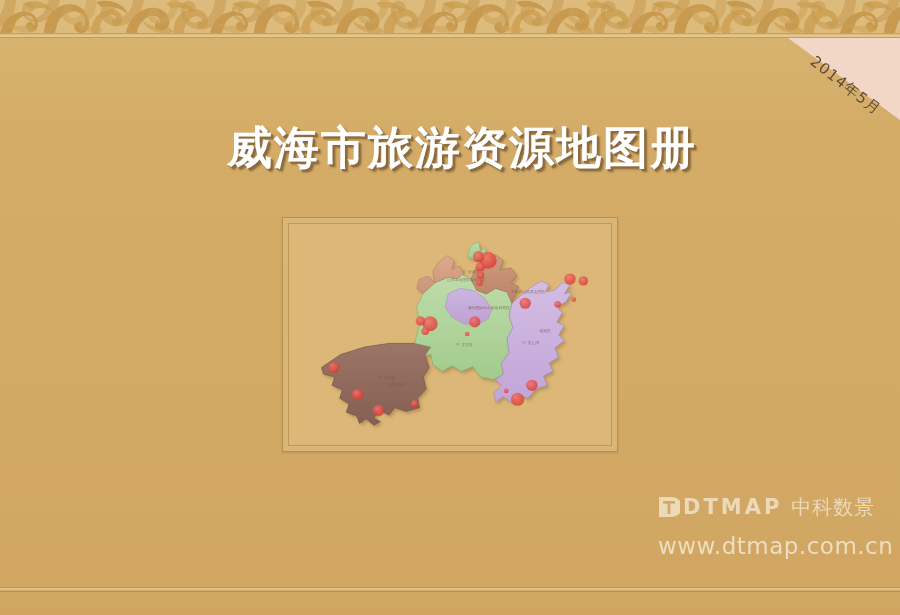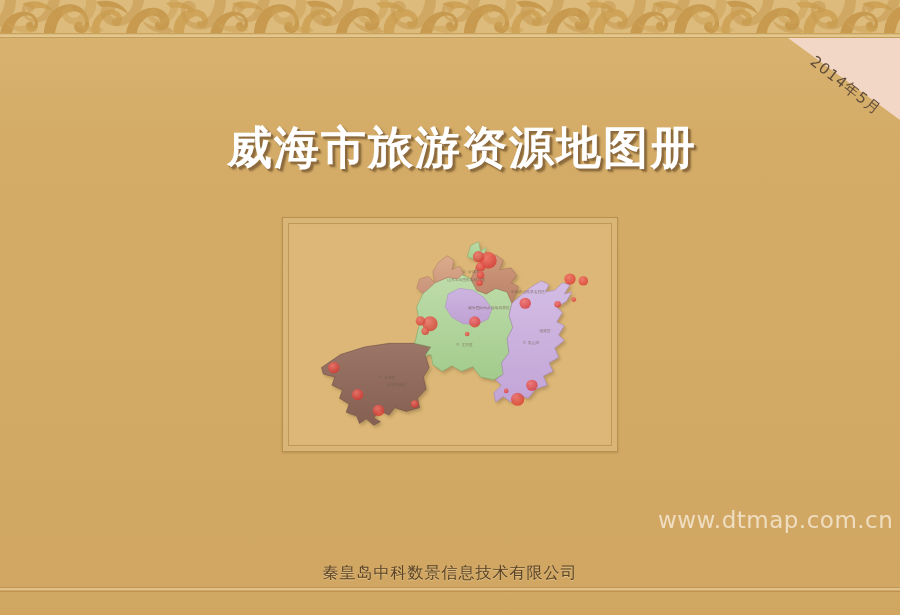--- a/index.html
+++ b/index.html
@@ -354,24 +354,32 @@
         <text x="232" y="73">石岛赤山风景名胜区</text>
         <circle cx="95" cy="163" r="1.2" fill="none" stroke="#6b5a4a" stroke-width=".4"></circle>
         <text x="99" y="165">环翠区</text>
         <text x="102" y="173">经济开发区</text>
         <text x="262" y="115">临港区</text>
       </g>
     </svg>
   </div>
 
   <div id="watermark">
+    <div class="logo-row">
+      <svg class="logo-mark" viewBox="0 0 22 22">
+        <path d="M1,1 H14 A7,7 0 0 1 14,21 H1 Z" fill="#f2e4cb"></path>
+        <rect x="5" y="5" width="12" height="2.6" fill="#d3ab67"></rect>
+        <rect x="9.6" y="5" width="2.8" height="13" fill="#d3ab67"></rect>
+      </svg>
+      <span class="logo-word">DTMAP</span>
+      <span class="logo-cn">中科数景</span>
+    </div>
     <div class="logo-url">www.dtmap.com.cn</div>
   </div>
 
-  <div id="footer-text">秦皇岛中科数景信息技术有限公司</div>
 
   <div id="footer-rule-area">
     <div class="foot-line foot-1"></div>
     <div class="foot-line foot-2"></div>
     <div class="foot-line foot-3"></div>
   </div>
 
 </div>
 
 </body></html>

